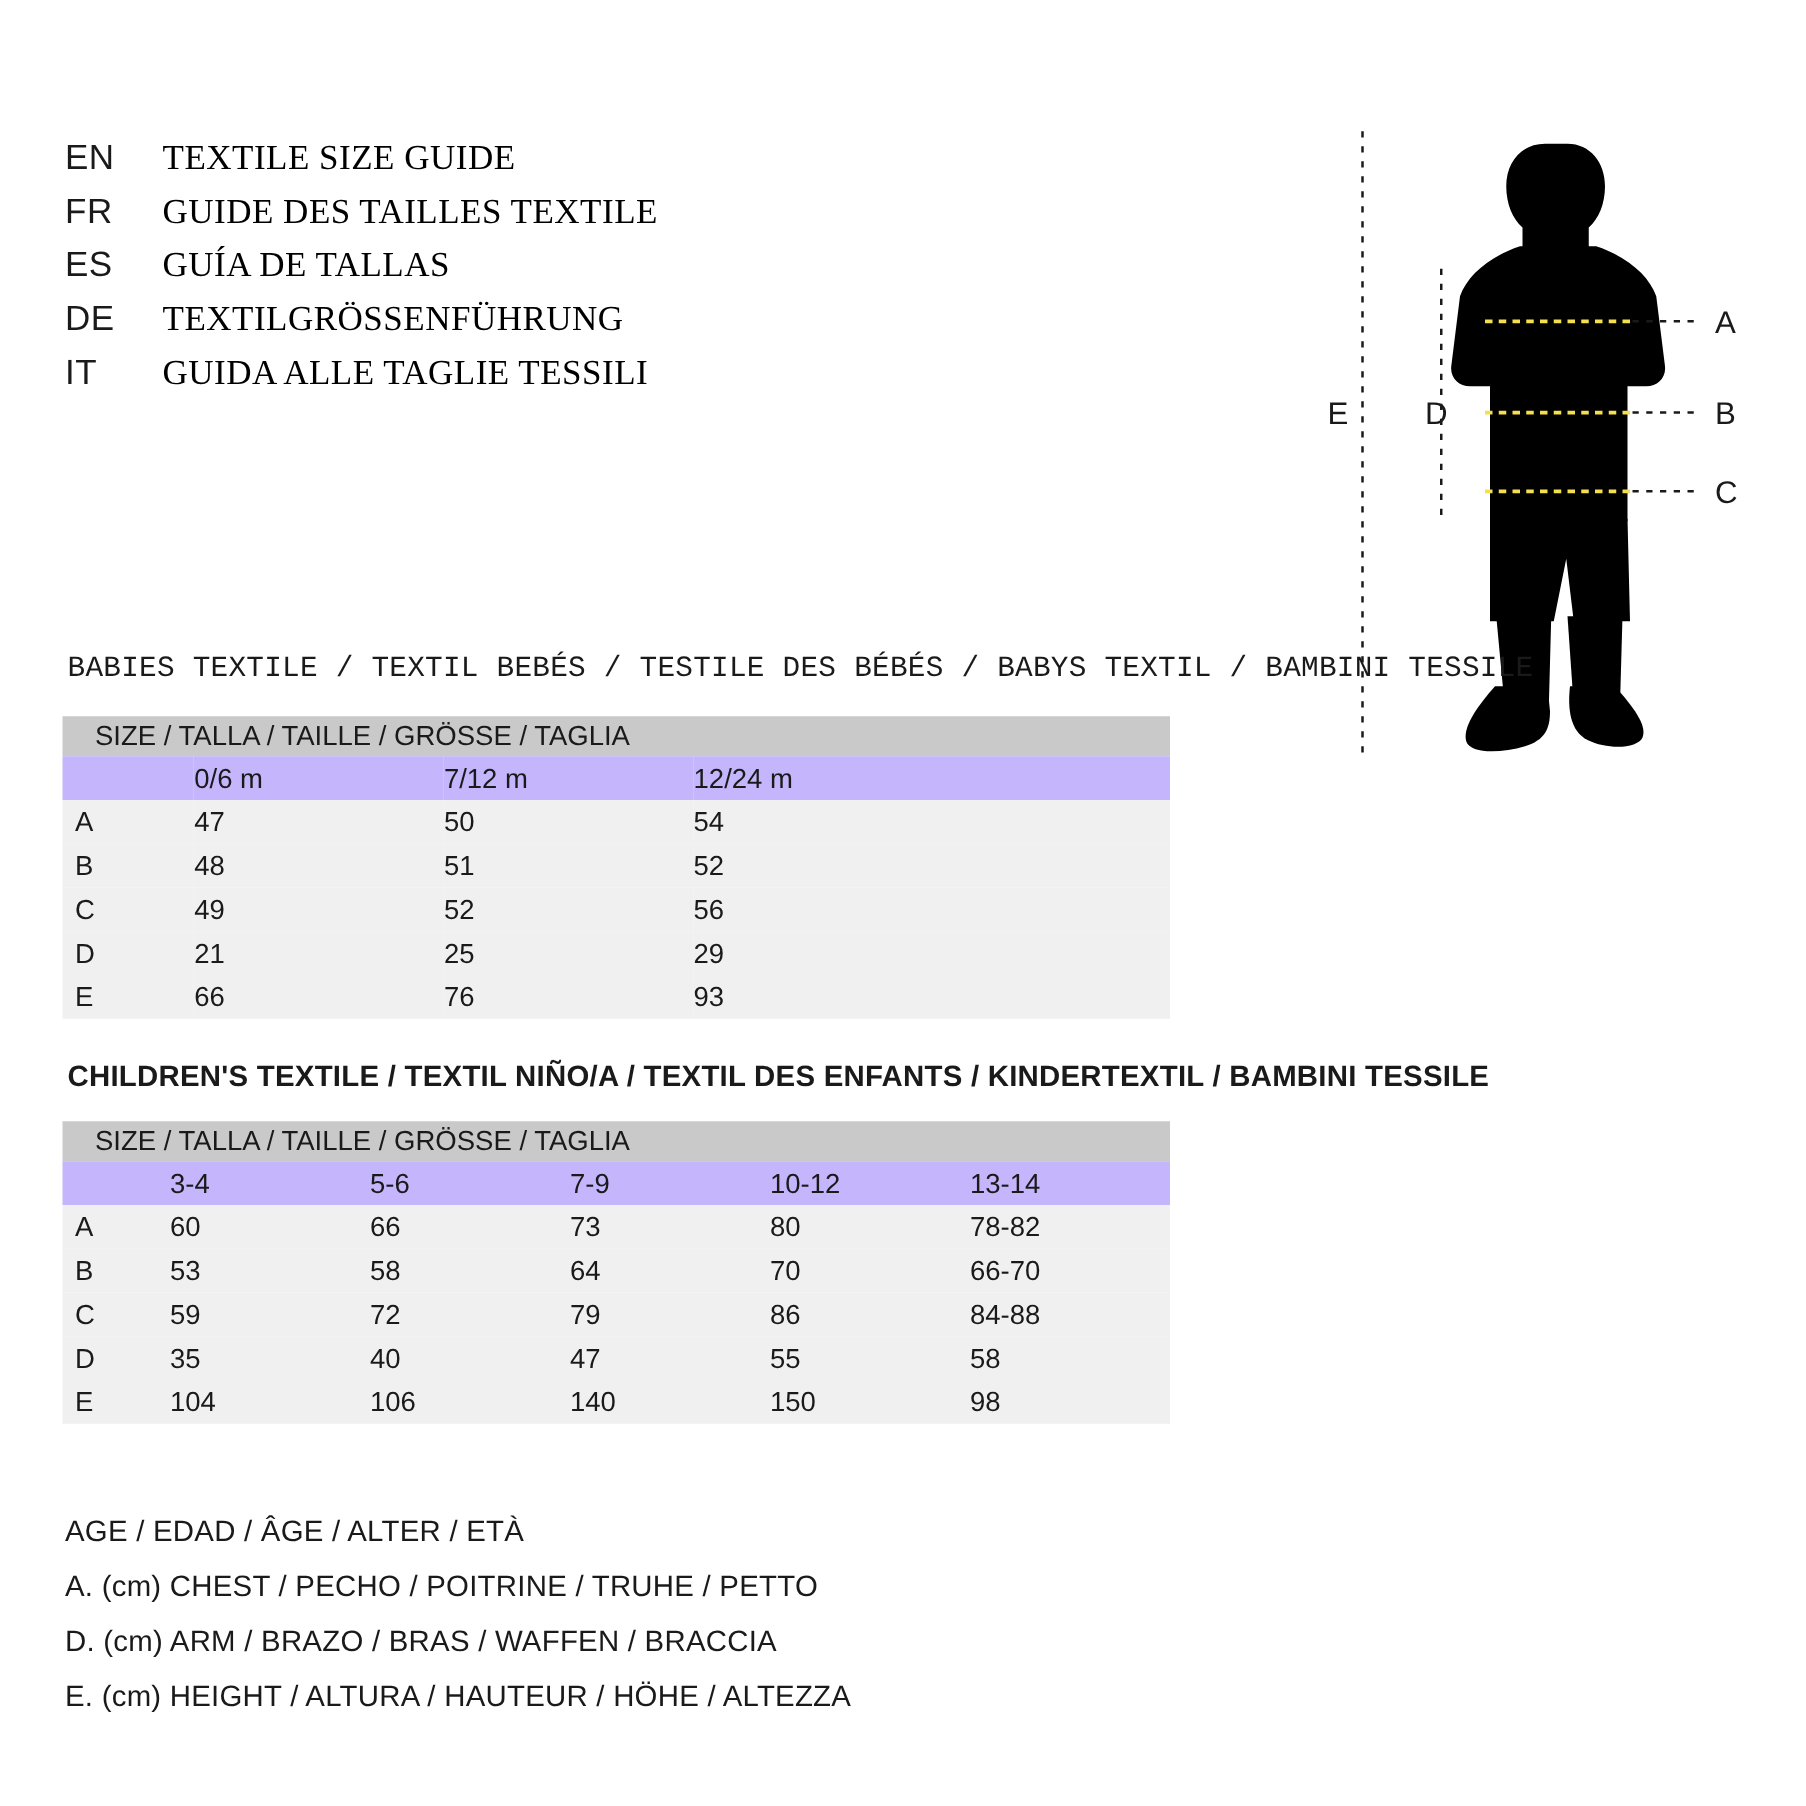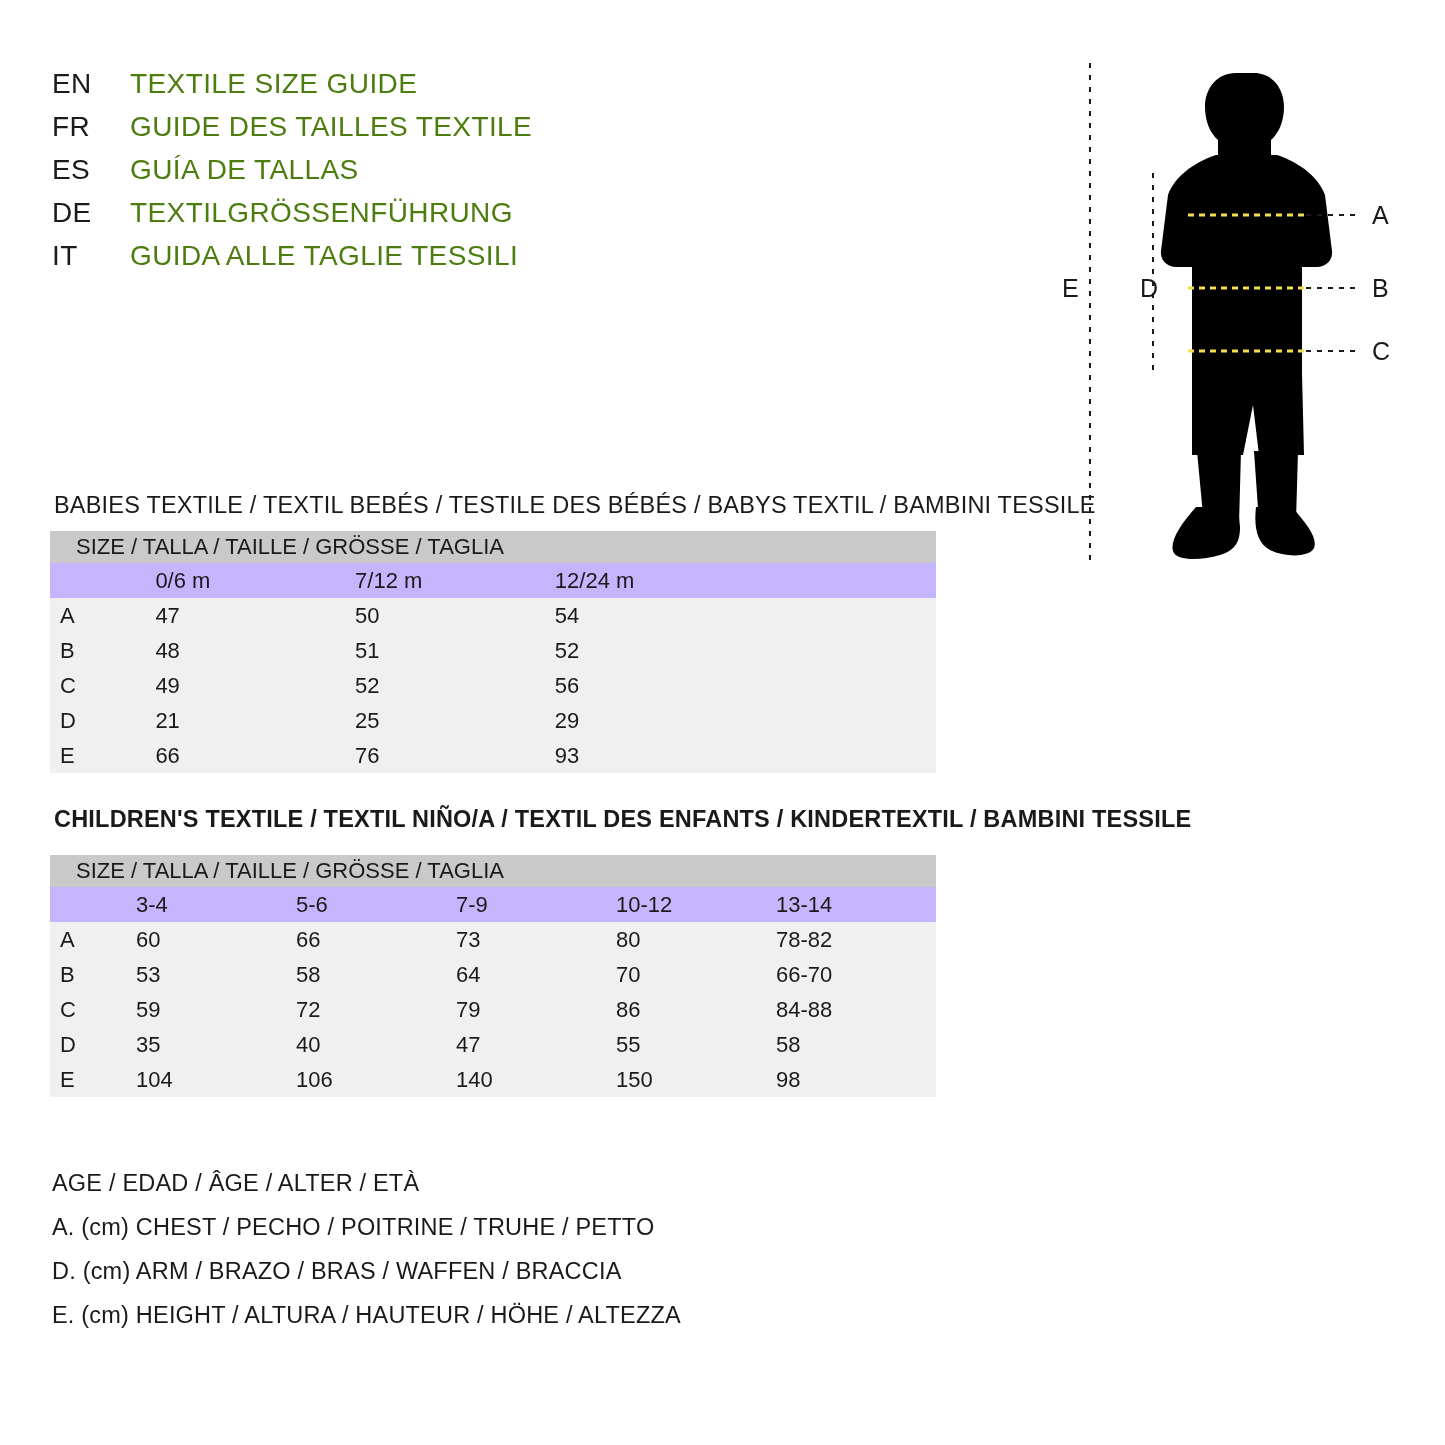--- a/index.html
+++ b/index.html
@@ -12,20 +12,21 @@
     height: 1445px;
     font-family: "Liberation Sans", sans-serif;
     color: #1a1a1a;
     position: relative;
     overflow: hidden;
   }
   .page {
     position: relative;
     width: 1445px;
     height: 1303px;
+    margin-top: 42px;
   }
 
   
   .header {
     position: absolute;
     left: 52px;
     top: 68px;
     width: 800px;
   }
   .header-row {
@@ -35,42 +36,43 @@
   }
   .header-lang {
     width: 78px;
     font-size: 28px;
     letter-spacing: 0.4px;
     color: #1a1a1a;
   }
   .header-title {
     font-size: 28px;
     letter-spacing: 0.4px;
-    color: #4d7c0f;
+    color: #000000;
+    font-family: Liberation Serif, serif;
   }
 
   
   .figure {
     position: absolute;
     left: 1040px;
     top: 55px;
     width: 380px;
     height: 520px;
   }
   .figure svg { display: block; }
 
   
   .section-title {
     position: absolute;
     font-size: 23.5px;
     letter-spacing: 0.2px;
     color: #1a1a1a;
     white-space: nowrap;
   }
-  #babies-title { left: 54px; top: 492px; }
+  #babies-title { left: 54px; top: 480px; font-family: Liberation Mono, monospace; }
   #children-title { left: 54px; top: 806px; font-weight: bold; }
 
   
   .table-wrap {
     position: absolute;
   }
   #babies-table { left: 50px; top: 531px; width: 886px; }
   #children-table { left: 50px; top: 855px; width: 886px; }
 
   table {

